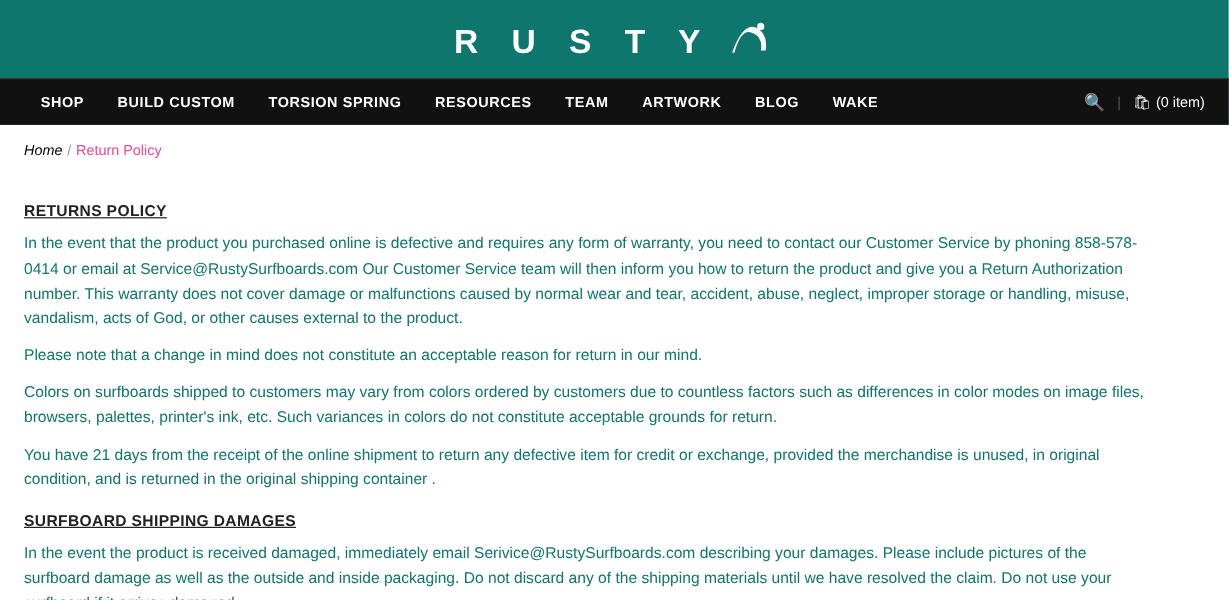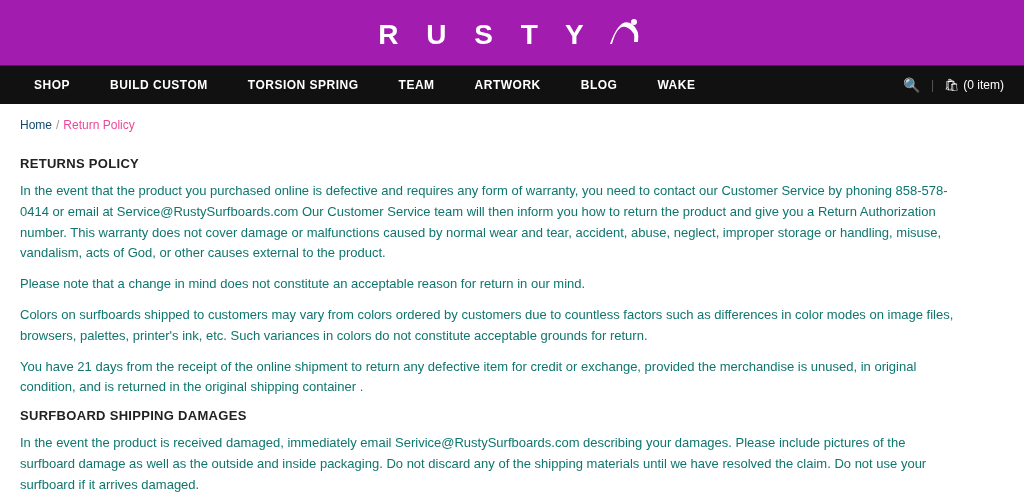--- a/index.html
+++ b/index.html
@@ -1,20 +1,20 @@
 <!DOCTYPE html>
 <html><head>
   <meta charset="utf-8">
   <style>
     * { margin: 0; padding: 0; box-sizing: border-box; }
     body { font-family: Arial, Helvetica, sans-serif; font-size: 13px; color: #222; background: #fff; }
 
     
     .header {
-      background: #a21caf;
+      background: #0f766e;
       display: flex;
       flex-direction: column;
       align-items: center;
     }
     .logo-bar {
       padding: 14px 0 10px;
       display: flex;
       align-items: center;
       gap: 8px;
     }
@@ -35,21 +35,21 @@
       background: #111;
       display: flex;
       align-items: center;
       justify-content: space-between;
       padding: 0 20px;
       border-top: 1px solid #333;
     }
     .nav-links {
       display: flex;
       align-items: center;
-      gap: 12px;
+      gap: 0;
     }
     .nav-item {
       color: #fff;
       font-size: 12px;
       font-weight: 700;
       letter-spacing: 0.5px;
       padding: 12px 14px;
       cursor: pointer;
       text-transform: uppercase;
       white-space: nowrap;
@@ -78,41 +78,42 @@
     
     .breadcrumb {
       padding: 14px 20px 10px;
       font-size: 12px;
       color: #555;
       display: flex;
       align-items: center;
       gap: 4px;
     }
     .breadcrumb-link {
-      color: #0c4a6e;
+      color: #000000;
       cursor: pointer;
       text-decoration: none;
+      font-style: italic;
     }
     .breadcrumb-sep { color: #999; }
     .breadcrumb-current { color: #ec4899; }
 
     
     .content {
       padding: 10px 20px 30px;
       max-width: 980px;
     }
     .section-title {
       font-size: 13px;
       font-weight: 700;
       margin-bottom: 10px;
       margin-top: 20px;
       text-transform: uppercase;
       letter-spacing: 0.3px;
     }
-    .section-title:first-child { margin-top: 4px; }
+    .section-title:first-child { margin-top: 16px; text-decoration: underline; }
     .paragraph {
       font-size: 13px;
       line-height: 1.6;
       color: #0f766e;
       margin-bottom: 10px;
     }
   </style>
 </head>
 <body>
 
@@ -125,20 +126,21 @@
         <path d="M8 30 Q18 2 30 10 Q38 16 36 28 L32 28 Q34 18 26 14 Q16 8 10 30Z" fill="white"></path>
         <circle cx="32" cy="8" r="3" fill="white"></circle>
       </svg>
     </span>
   </div>
   <nav class="nav-bar">
     <div class="nav-links">
       <span class="nav-item">SHOP</span>
       <span class="nav-item">BUILD CUSTOM</span>
       <span class="nav-item">TORSION SPRING</span>
+      <span class="nav-item">RESOURCES</span>
       <span class="nav-item">TEAM</span>
       <span class="nav-item">ARTWORK</span>
       <span class="nav-item">BLOG</span>
       <span class="nav-item">WAKE</span>
     </div>
     <div class="nav-right">
       <span class="nav-search">🔍</span>
       <span class="nav-divider">|</span>
       <div class="nav-cart">
         <span>🛍</span>

